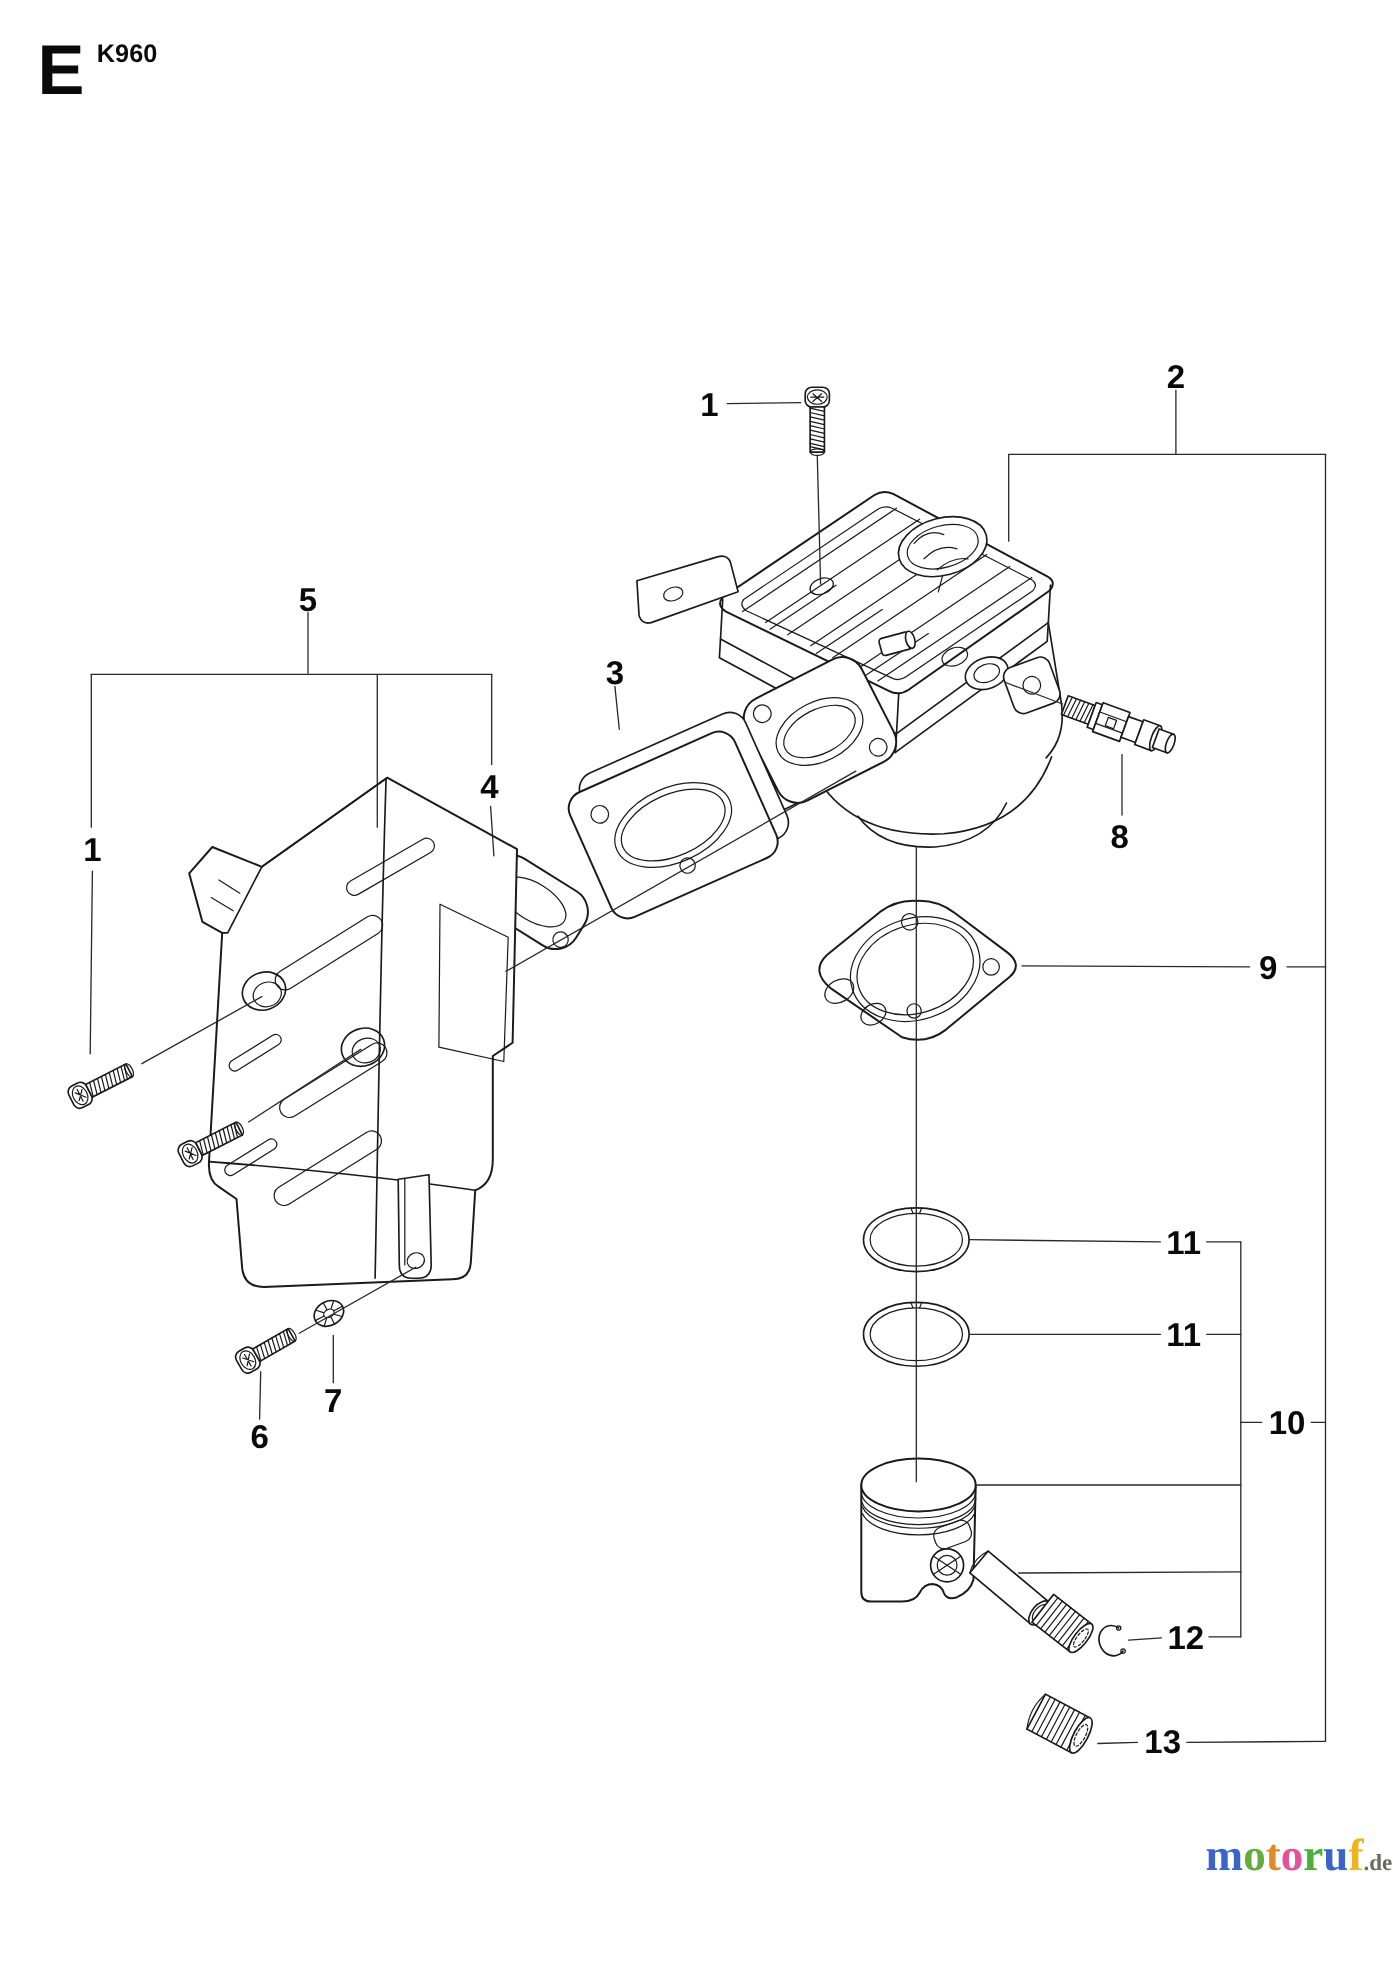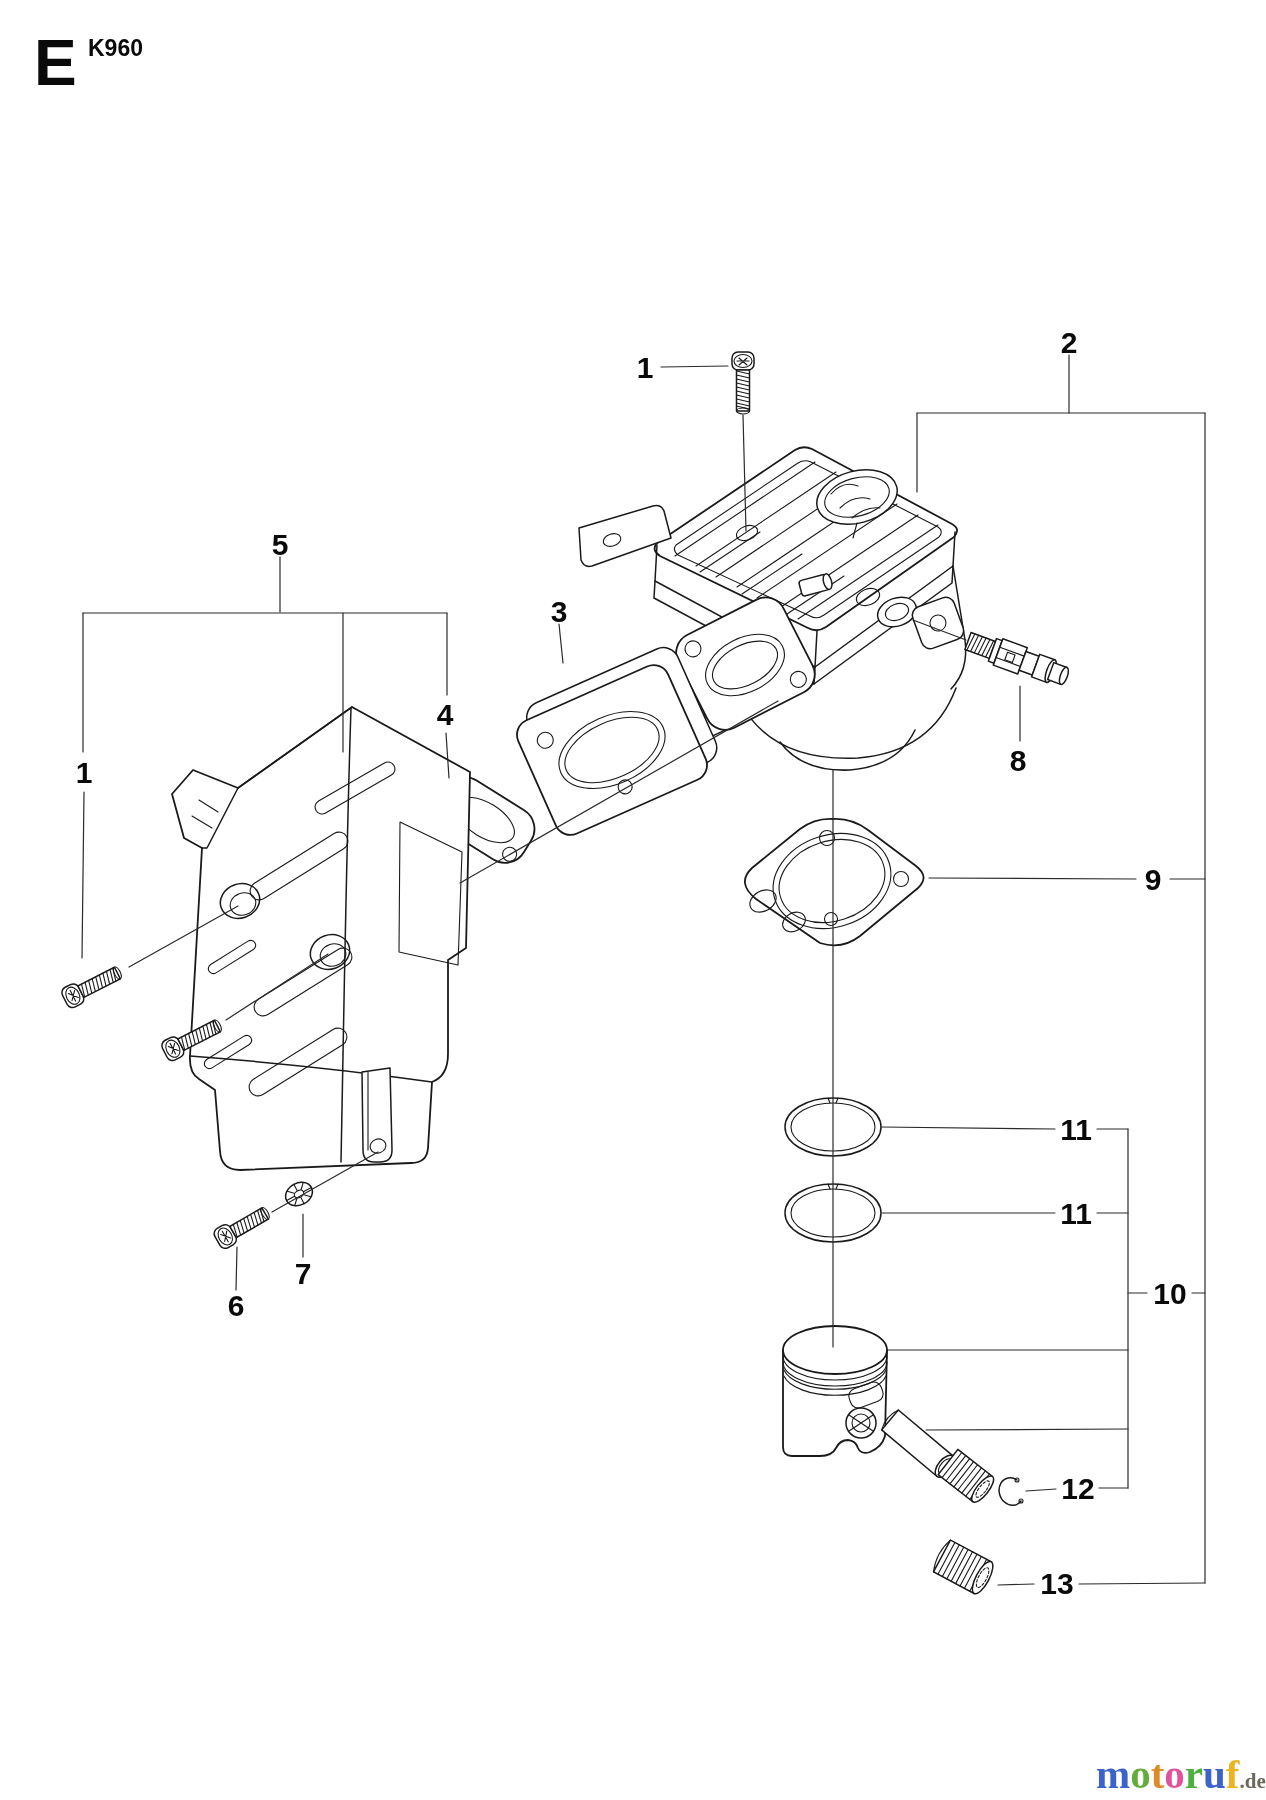--- a/index.html
+++ b/index.html
@@ -7,21 +7,21 @@
         font-family:"Liberation Sans", sans-serif;}
   #diagram-svg{position:absolute;left:0;top:0;}
   .outline{fill:#ffffff;stroke:#1a1a1a;stroke-width:1.8;stroke-linejoin:round;}
   .thin{fill:none;stroke:#1a1a1a;stroke-width:1.1;stroke-linejoin:round;stroke-linecap:round;}
   .med{fill:none;stroke:#1a1a1a;stroke-width:1.5;stroke-linejoin:round;stroke-linecap:round;}
   .wfill{fill:#ffffff;stroke:#1a1a1a;stroke-width:1.5;stroke-linejoin:round;}
   .lead{fill:none;stroke:#2a2a2a;stroke-width:1.2;stroke-linecap:round;}
   .callout{font-family:"Liberation Sans",sans-serif;font-size:30px;font-weight:bold;fill:#0a0a0a;text-anchor:middle;}
   .hdr-e{font-family:"Liberation Sans",sans-serif;font-size:64px;font-weight:bold;fill:#0a0a0a;}
   .hdr-model{font-family:"Liberation Sans",sans-serif;font-size:23px;font-weight:bold;fill:#0a0a0a;}
-  .logo{position:absolute;left:1096px;top:1750px;font-family:"Liberation Serif",serif;
+  .logo{position:absolute;left:1096px;top:1662px;font-family:"Liberation Serif",serif;
         font-weight:bold;font-size:41px;letter-spacing:0px;white-space:nowrap;}
   .logo span{display:inline-block;}
   .logo .tld{font-size:21px;}
 </style>
 </head>
 <body>
 
 <div id="page">
 <svg id="diagram-svg" width="1266" height="1800" viewBox="0 0 1266 1800">
 

